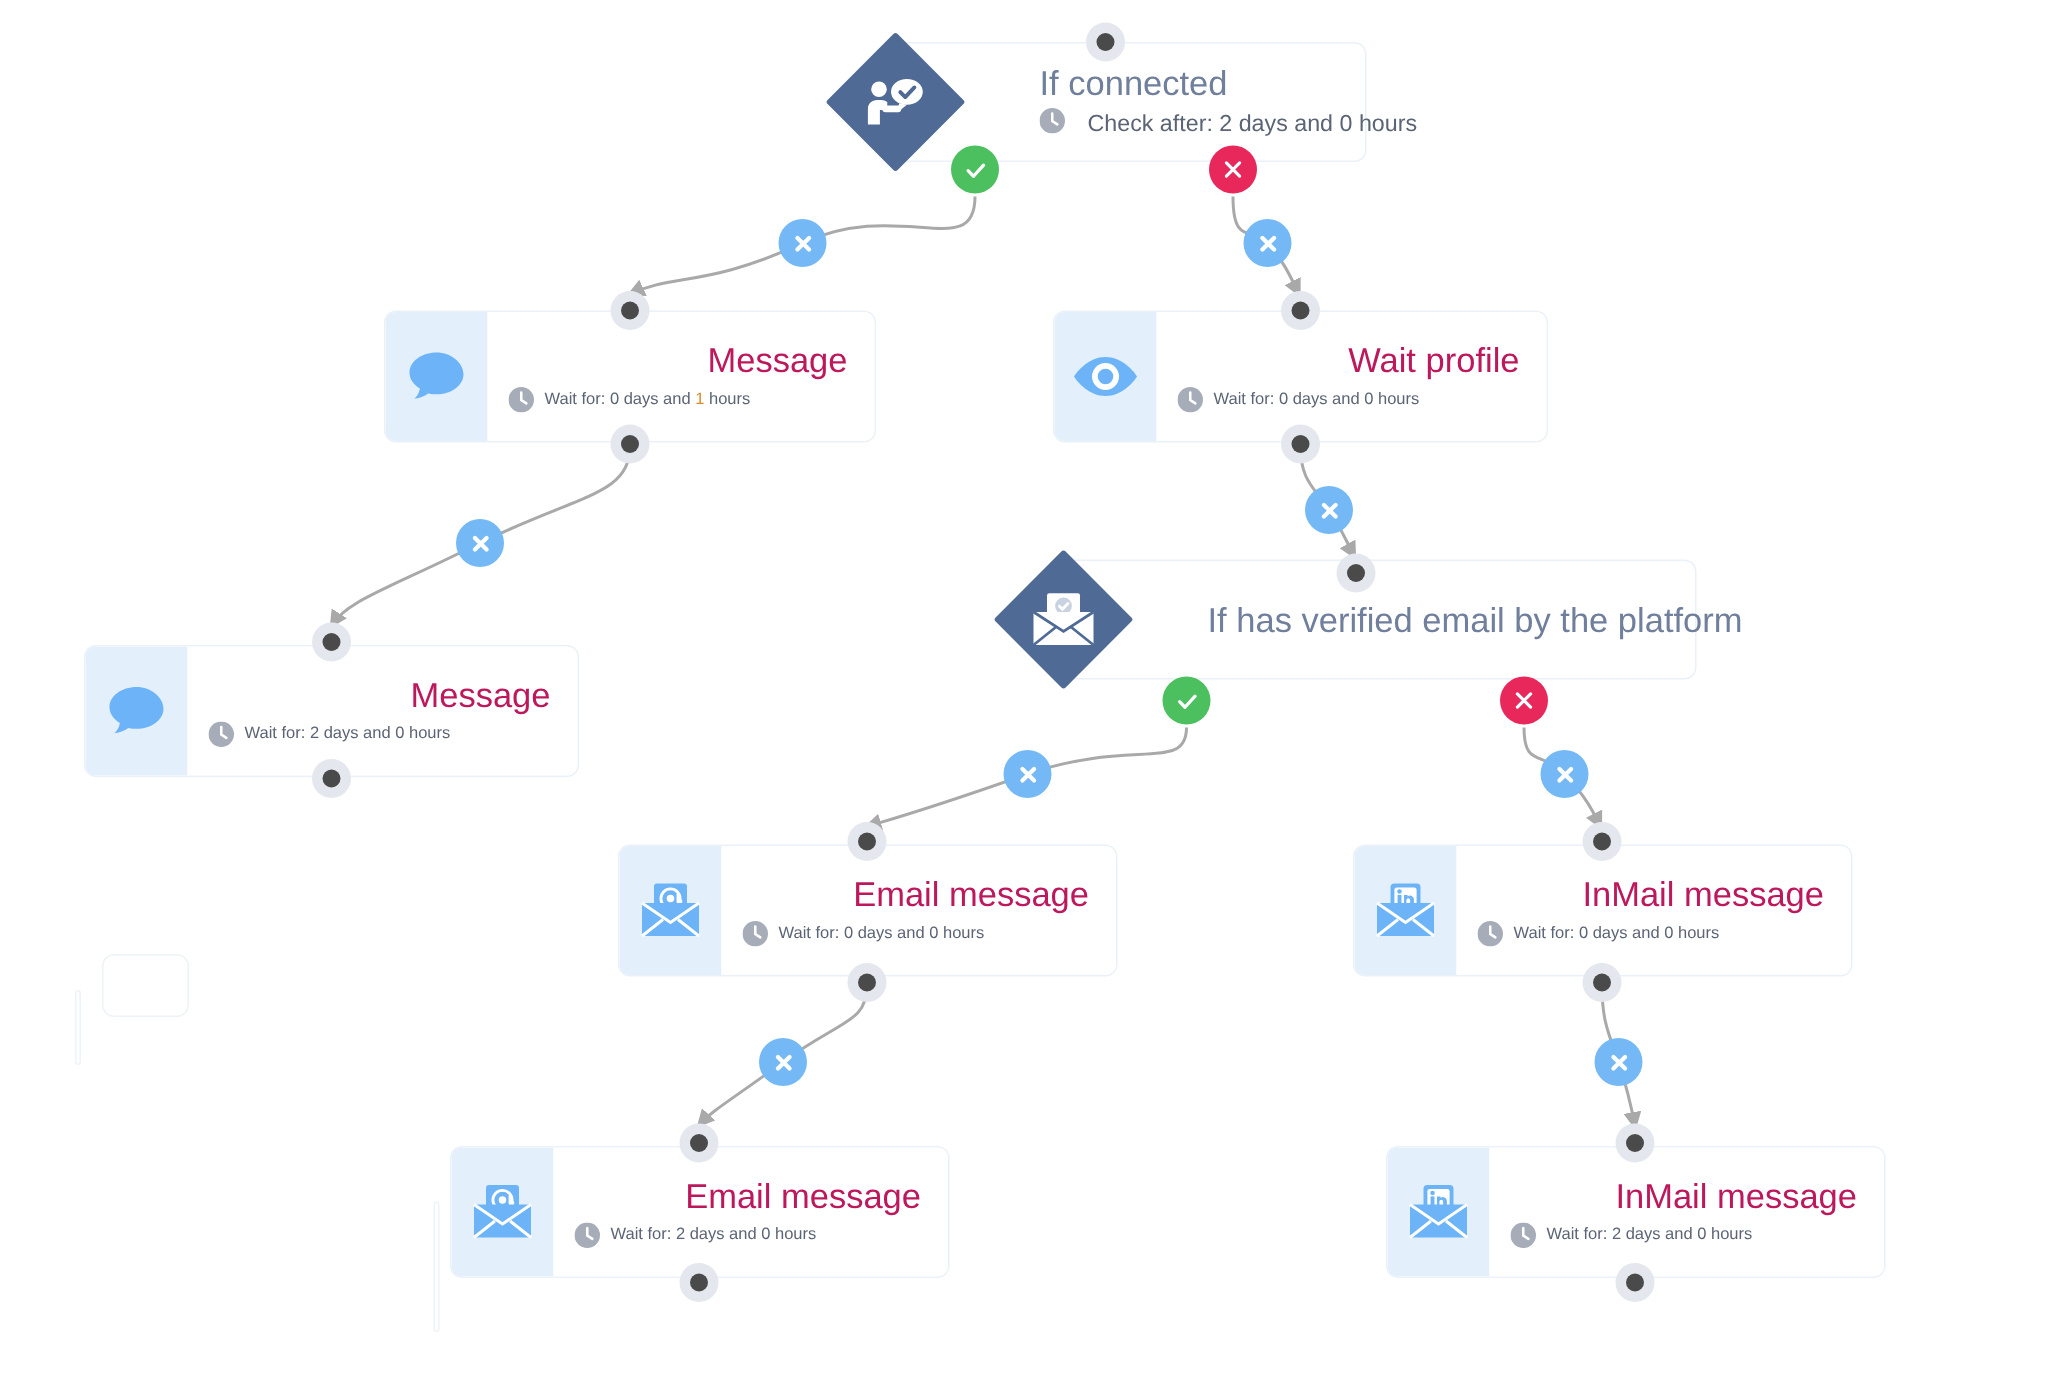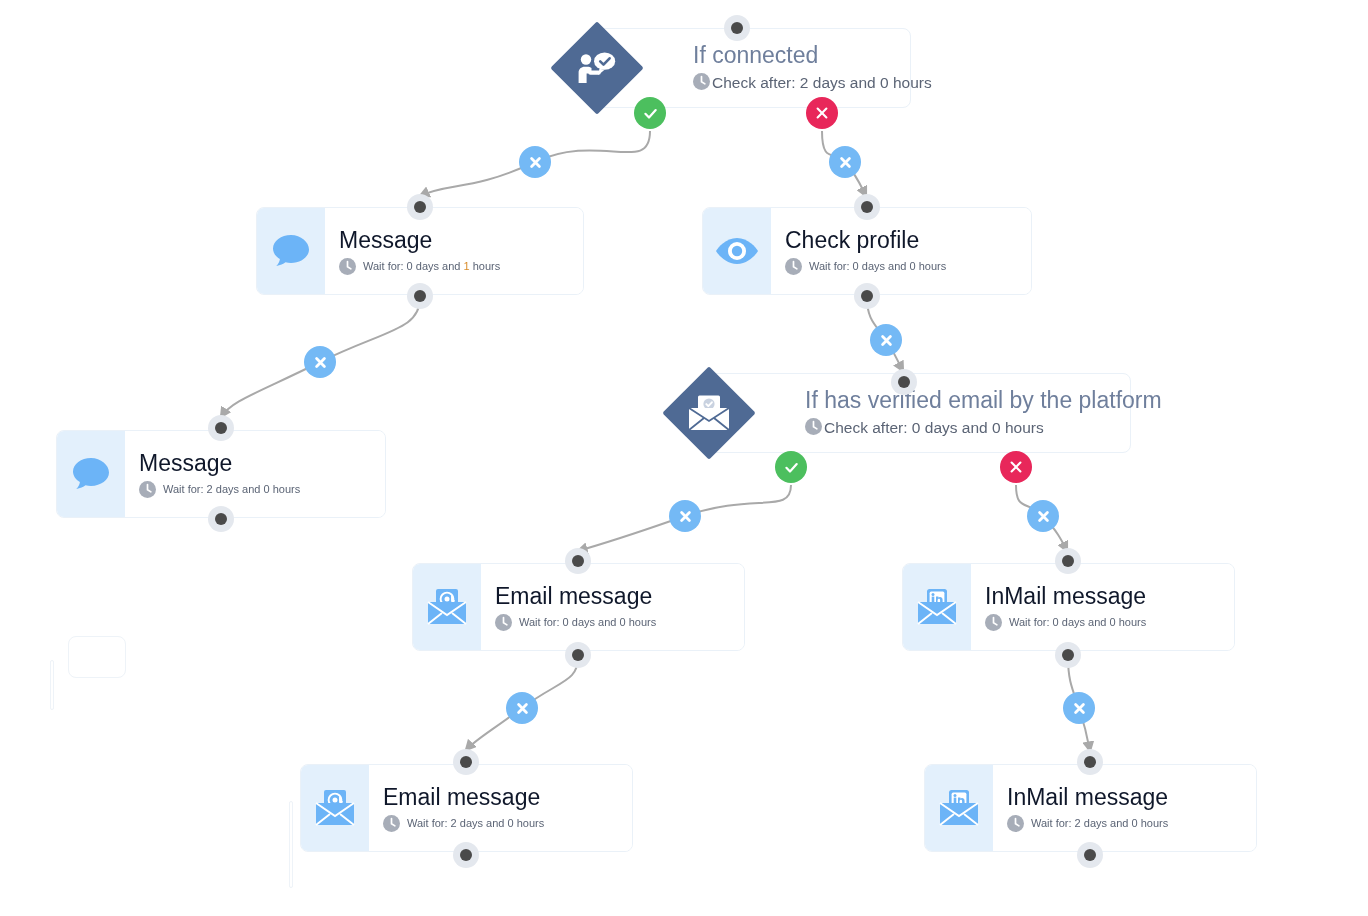--- a/index.html
+++ b/index.html
@@ -67,24 +67,25 @@
   .card-body {
     flex: 1 1 auto;
     display: flex;
     flex-direction: column;
     justify-content: center;
     padding: 0 18px 0 14px;
     background: #ffffff;
   }
   .card-title {
     font-size: 23px;
-    color: #0f172a;
+    color: #be185d;
     line-height: 1.15;
     white-space: nowrap;
     font-weight: 400;
+    text-align: right;
   }
   .card-sub {
     display: flex;
     align-items: center;
     gap: 7px;
     margin-top: 4px;
     font-size: 11px;
     color: #5b6475;
     white-space: nowrap;
   }
@@ -115,21 +116,21 @@
   .cond-title {
     font-size: 23px;
     color: #6f7f9c;
     line-height: 1.15;
     white-space: nowrap;
     font-weight: 400;
   }
   .cond-sub {
     display: flex;
     align-items: center;
-    gap: 2px;
+    gap: 15px;
     margin-top: 4px;
     font-size: 15.5px;
     color: #5b6475;
     white-space: nowrap;
     text-align: right;
   }
   .diamond {
     position: absolute;
     width: 66px;
     height: 66px;
@@ -281,21 +282,21 @@
       <div class="node" style="left: 702px; top: 207px; width: 330px;">
         <div class="card">
           <div class="card-icon">
             <svg width="44" height="30" viewBox="0 0 44 30">
               <path d="M22 2C11 2 3 11.5 1 15c2 3.5 10 13 21 13s19-9.5 21-13C41 11.5 33 2 22 2z" fill="#6cb4f7"></path>
               <circle cx="22" cy="15" r="9" fill="#ffffff"></circle>
               <circle cx="22" cy="15" r="5.2" fill="#6cb4f7"></circle>
             </svg>
           </div>
           <div class="card-body">
-            <div class="card-title">Check profile</div>
+            <div class="card-title">Wait profile</div>
             <div class="card-sub">
               <span>
                 <svg class="clock" width="17" height="17" viewBox="0 0 17 17">
                   <circle cx="8.5" cy="8.5" r="8.5" fill="#a7adb8"></circle>
                   <path d="M8.5 3.6v5.1l3.4 2.2" fill="none" stroke="#ffffff" stroke-width="1.7" stroke-linecap="round"></path>
                 </svg>
               </span>
               <span><span>Wait for: 0 days and 0 hours</span></span>
             </div>
           </div>
@@ -329,27 +330,20 @@
               <rect x="11" y="0.5" width="22" height="18" rx="1.5" fill="#ffffff"></rect>
               <circle cx="22" cy="9" r="5.6" fill="#c9d2e0"></circle>
               <path d="M19.3 9.1l2 2 3.6-3.8" fill="none" stroke="#ffffff" stroke-width="1.9" stroke-linecap="round" stroke-linejoin="round"></path>
               <path d="M2 13h40v22H2z" fill="#ffffff"></path>
               <path d="M2 13l20 13 20-13" fill="none" stroke="#4f6a94" stroke-width="1.8"></path>
               <path d="M2 35l15-12M42 35L27 23" fill="none" stroke="#4f6a94" stroke-width="1.8"></path>
             </svg>
           </div>
           <div class="cond-text">
             <div class="cond-title">If has verified email by the platform</div>
-            <div class="cond-sub">
-              <span><svg class="clock" width="17" height="17" viewBox="0 0 17 17">
-                  <circle cx="8.5" cy="8.5" r="8.5" fill="#a7adb8"></circle>
-                  <path d="M8.5 3.6v5.1l3.4 2.2" fill="none" stroke="#ffffff" stroke-width="1.7" stroke-linecap="round"></path>
-                </svg></span>
-              <span>Check after: 0 days and 0 hours</span>
-            </div>
           </div>
         </div>
       </div>
       <div class="node" style="left: 412px; top: 563px; width: 333px;">
         <div class="card">
           <div class="card-icon">
             <svg width="42" height="38" viewBox="0 0 42 38">
               <rect x="10" y="1" width="22" height="20" rx="2" fill="#6cb4f7"></rect>
               <circle cx="21" cy="11" r="6.4" fill="none" stroke="#ffffff" stroke-width="1.9"></circle>
               <circle cx="21" cy="11" r="2.5" fill="#ffffff"></circle>

